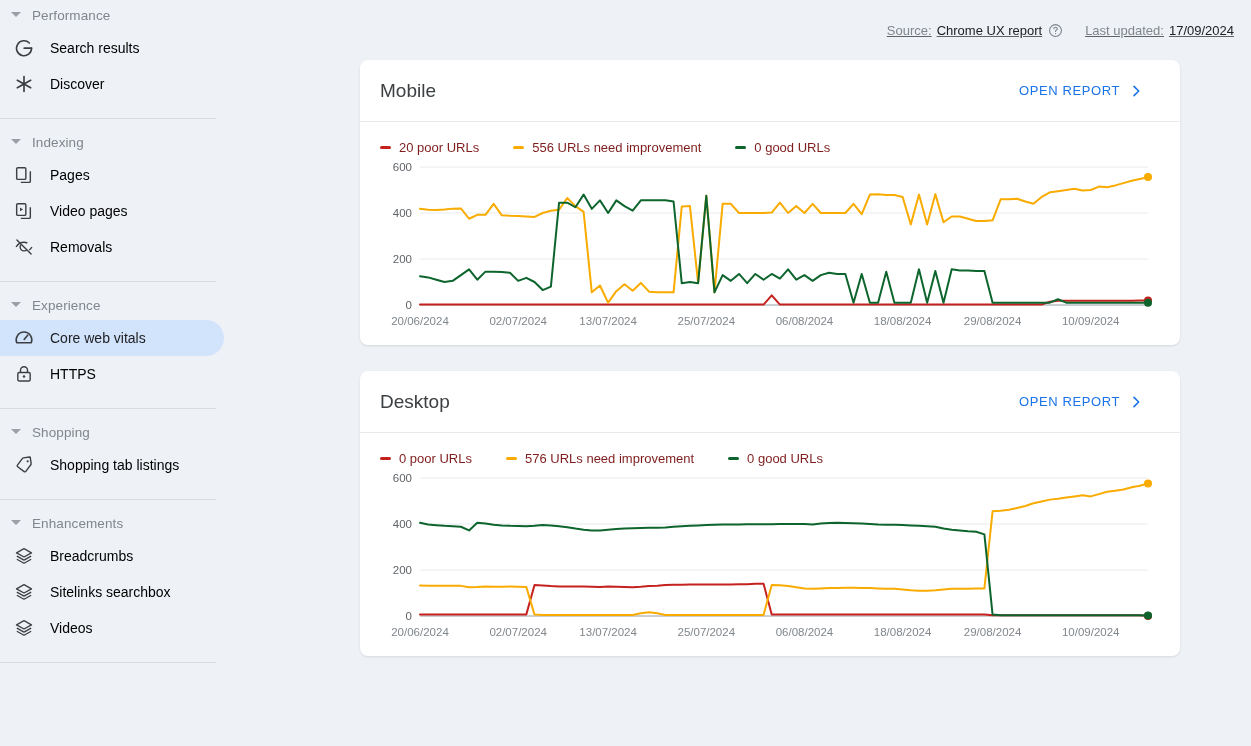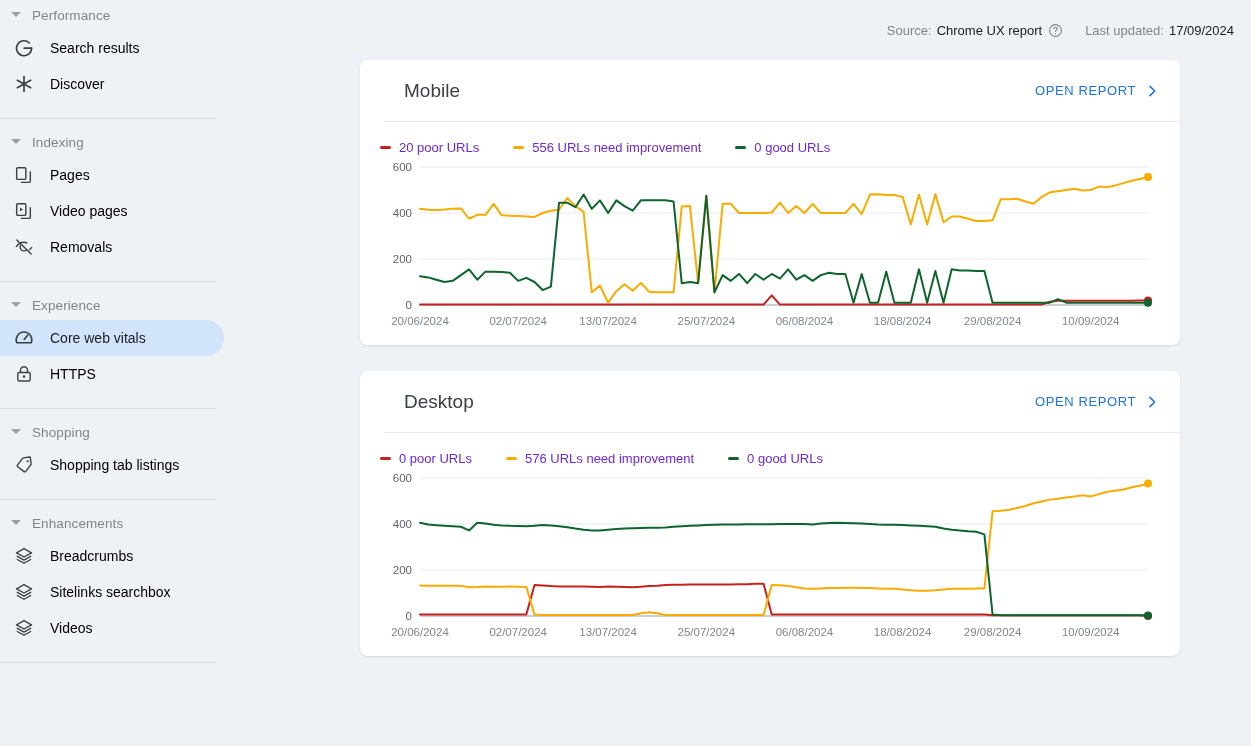--- a/index.html
+++ b/index.html
@@ -83,21 +83,21 @@
     overflow: hidden;
   }
   #topbar {
     height: 60px;
     display: flex;
     align-items: center;
     justify-content: flex-end;
     padding-right: 17px;
     font-size: 13px;
   }
-  .meta { display: flex; align-items: flex-end; color: #5f6368; }
+  .meta { display: flex; align-items: flex-end; color: #5f6368; text-decoration: underline; }
   .meta .lbl { color: #80868b; }
   .meta .val { color: #202124; margin-left: 5px; }
   .help-icon {
     width: 15px; height: 15px;
     margin-left: 6px;
     color: #80868b;
     display: inline-flex; align-items: center; justify-content: center;
     cursor: pointer;
   }
   .meta-gap { width: 22px; }
@@ -108,23 +108,22 @@
     margin: 0 71px 0 120px;
     box-shadow: 0 1px 2px rgba(60,64,67,.08), 0 1px 3px rgba(60,64,67,.06);
     position: relative;
   }
   .card + .card { margin-top: 26px; }
   .card-head {
     height: 62px;
     display: flex;
     align-items: center;
     justify-content: space-between;
-    padding: 0 20px 0 20px;
+    padding: 0 36px 0 20px;
     border-bottom: 1px solid #e8eaed;
-    margin-left: 24px;
   }
   .card-title {
     font-size: 19px;
     color: #3c4043;
     font-weight: 400;
   }
   .open-report {
     display: flex; align-items: center;
     color: #1a73e8;
     font-size: 13px;
@@ -134,21 +133,21 @@
     white-space: nowrap;
     text-align: center;
   }
   .open-report .chev { margin-left: 8px; display: flex; }
 
   .legend {
     display: flex;
     align-items: flex-end;
     padding: 18px 0 0 20px;
     font-size: 13px;
-    color: #6d28d9;
+    color: #7f1d1d;
   }
   .legend-item { display: flex; align-items: center; margin-right: 34px; cursor: pointer; }
   .legend-dash {
     width: 11px; height: 3px;
     border-radius: 2px;
     margin-right: 8px;
     flex: 0 0 11px;
   }
   .chart-wrap { padding: 4px 20px 14px 20px; }
   .chart-wrap svg { display: block; }

